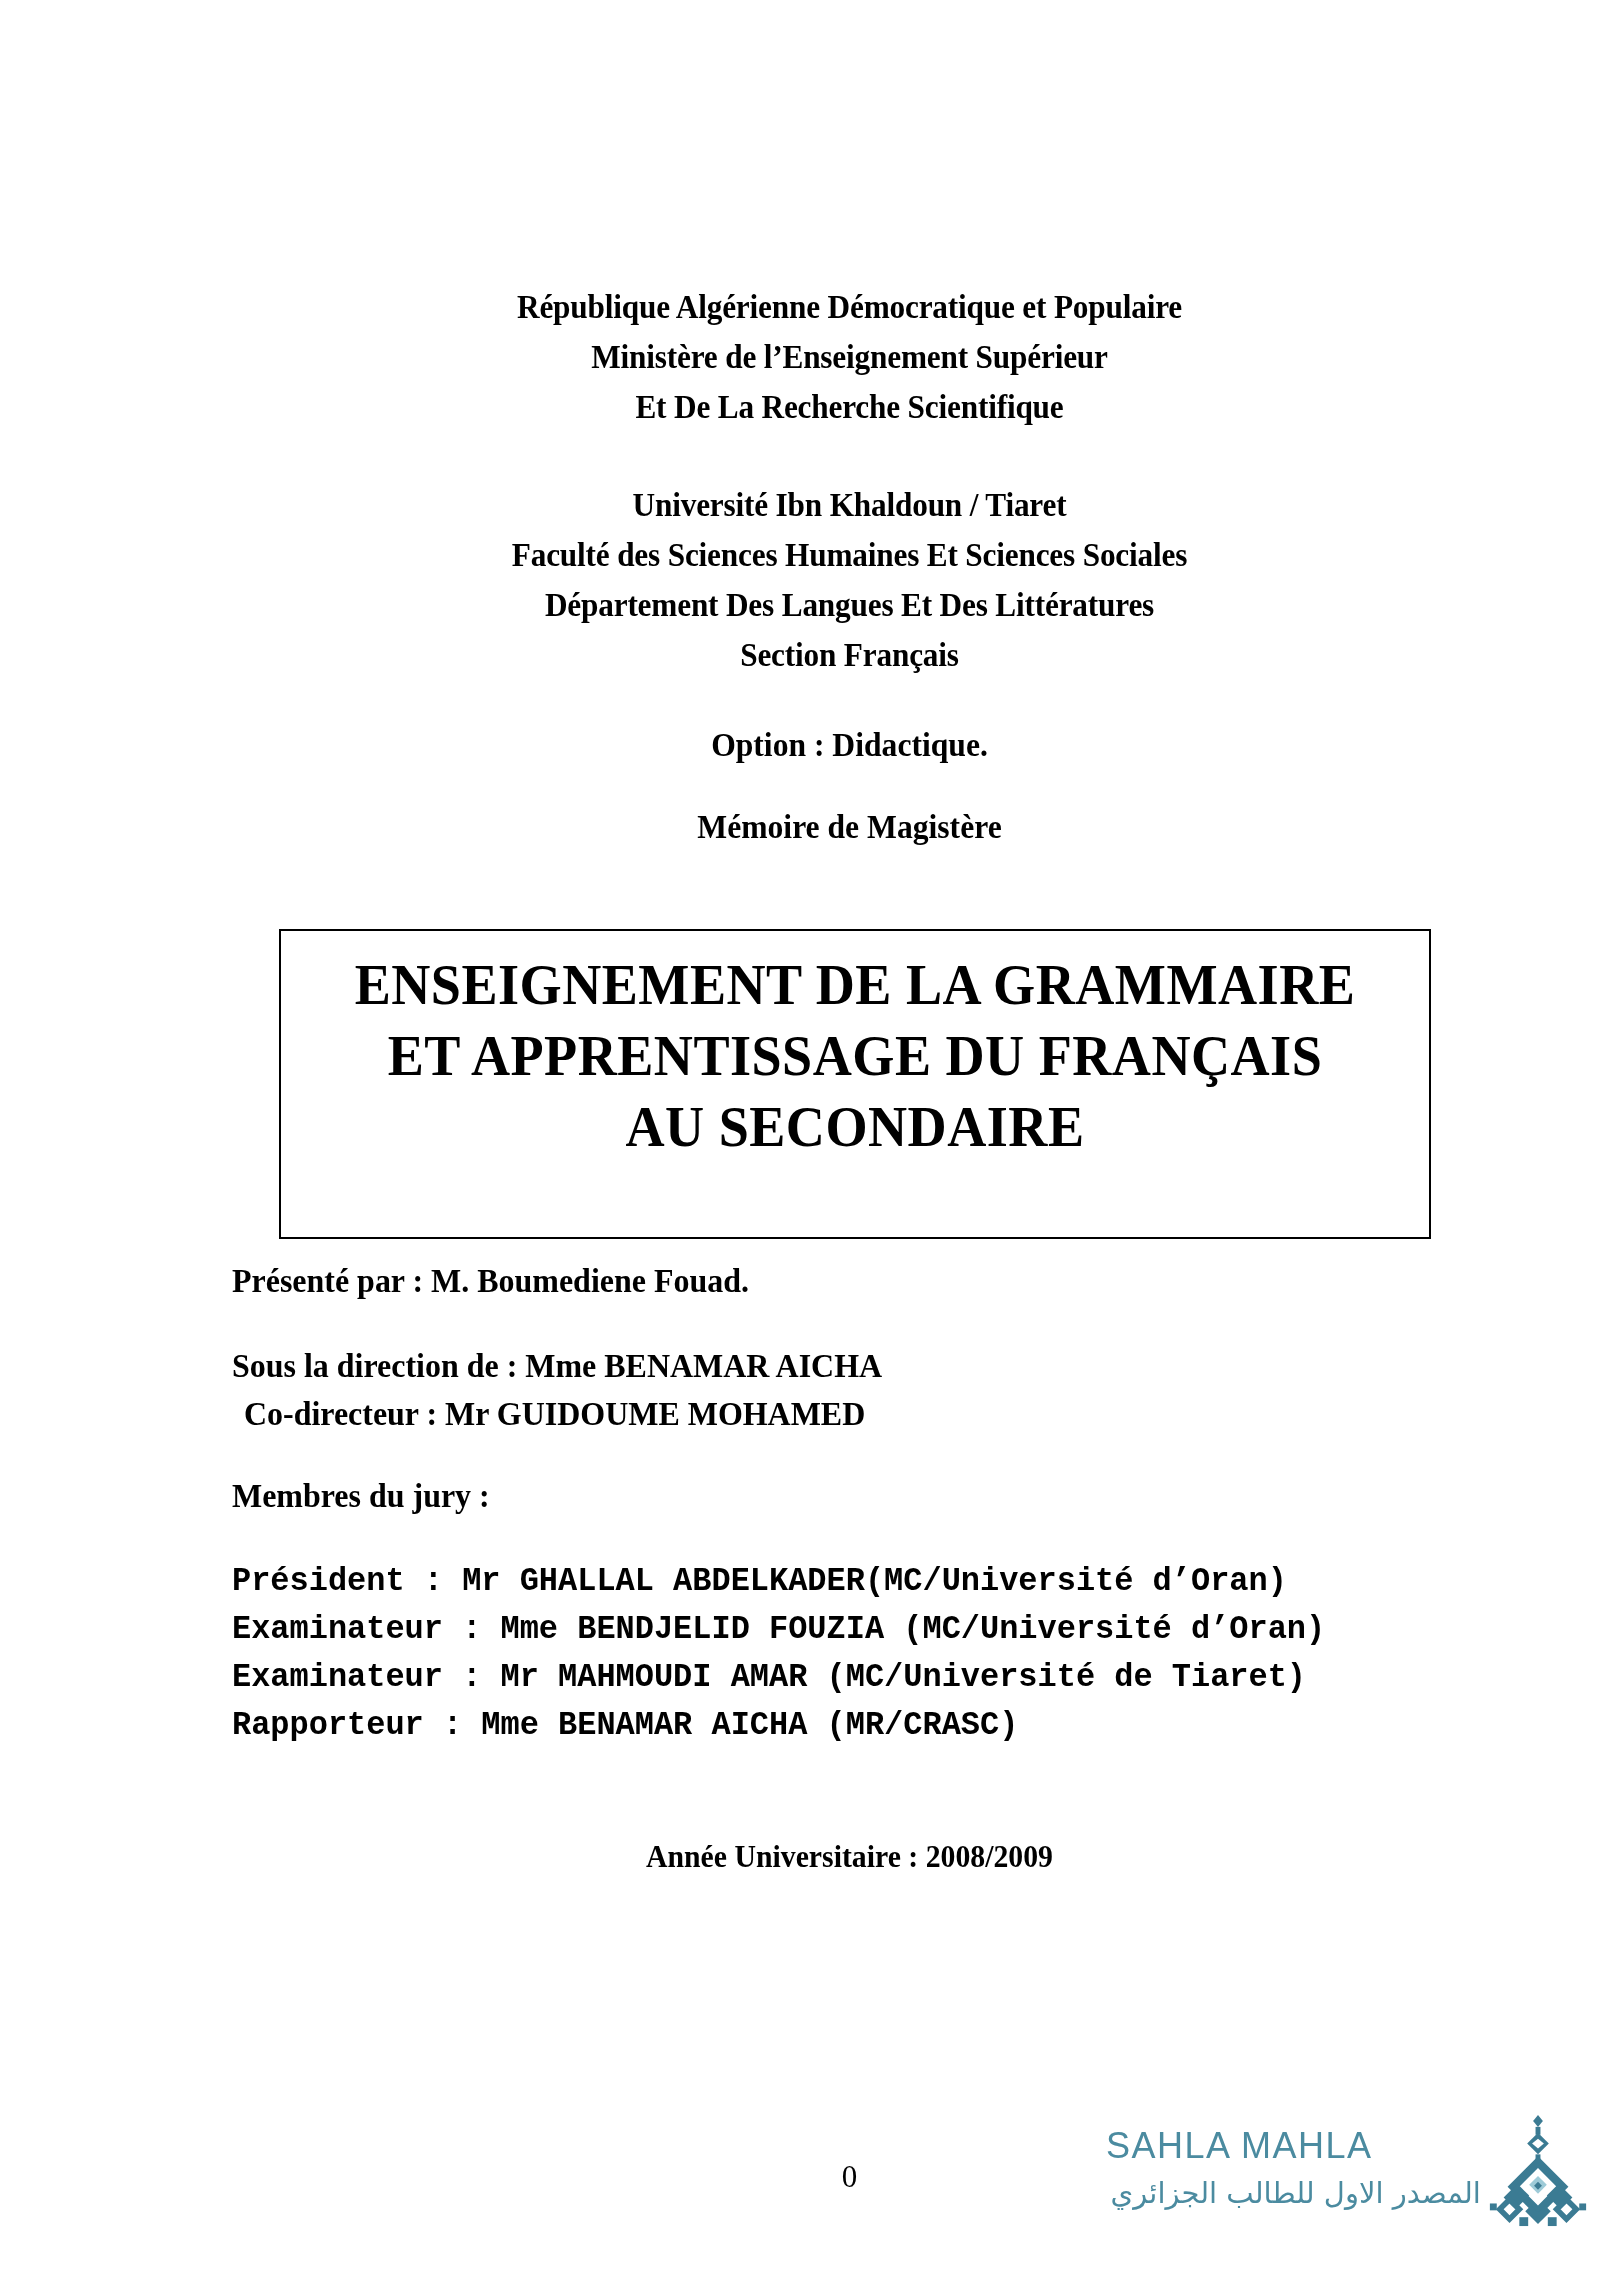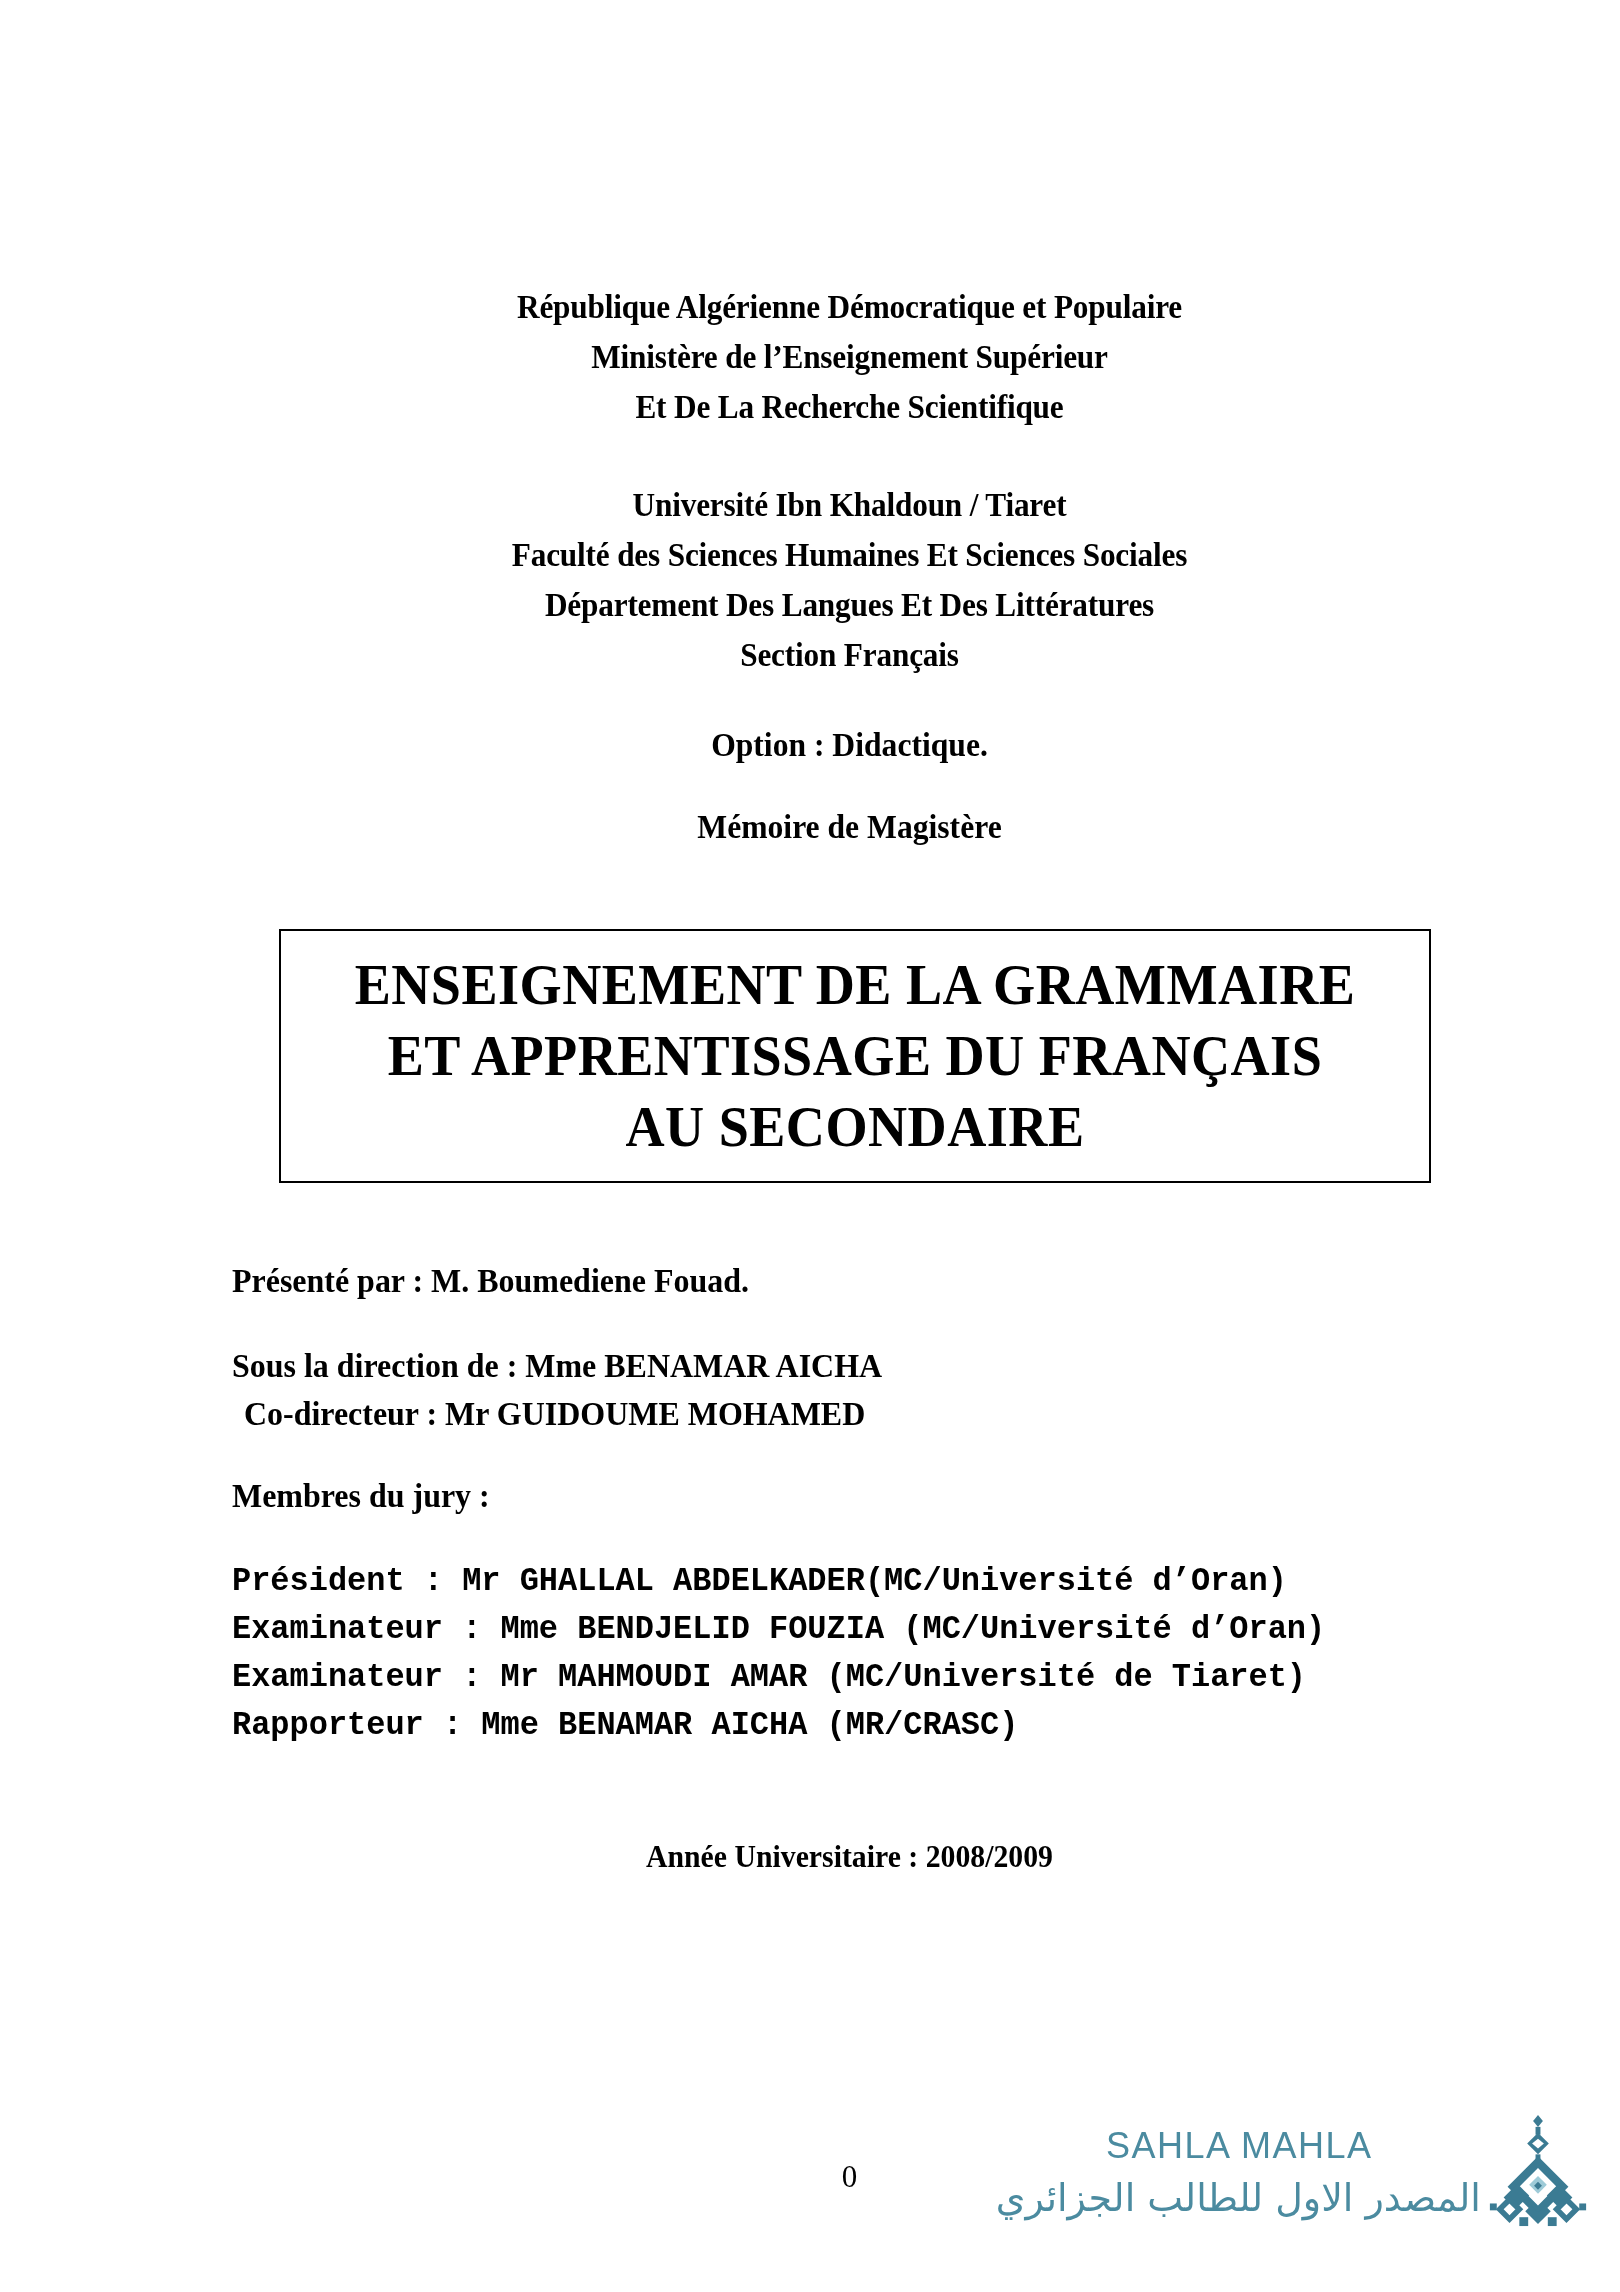--- a/index.html
+++ b/index.html
@@ -56,21 +56,21 @@
   #line-option   { top: 720px; }
   #line-memoire  { top: 802px; }
   #line-year     { top: 1832px; font-size: 32px; }
 
   
   #title-box {
     position: absolute;
     left: 279px;
     top: 929px;
     width: 1152px;
-    height: 254px;
+    height: 310px;
     border: 2.9px solid #000000;
     box-sizing: border-box;
   }
   #title-inner {
     position: absolute;
     left: 0;
     right: 0;
     top: 17.6px;
     text-align: center;
   }
@@ -134,21 +134,21 @@
     letter-spacing: 1.5px;
     font-weight: normal;
     color: #4b8ba0;
     white-space: nowrap;
   }
   #logo-arabic {
     position: absolute;
     left: 11.8px;
     top: 51px;
     font-family: "DejaVu Sans", "Liberation Sans", sans-serif;
-    font-size: 38px;
+    font-size: 29px;
     color: #4b8ba0;
     direction: rtl;
     white-space: nowrap;
     width: 363px;
   }
   #logo-mark {
     position: absolute;
     left: 378px;
     top: -11.8px;
     width: 108px;

